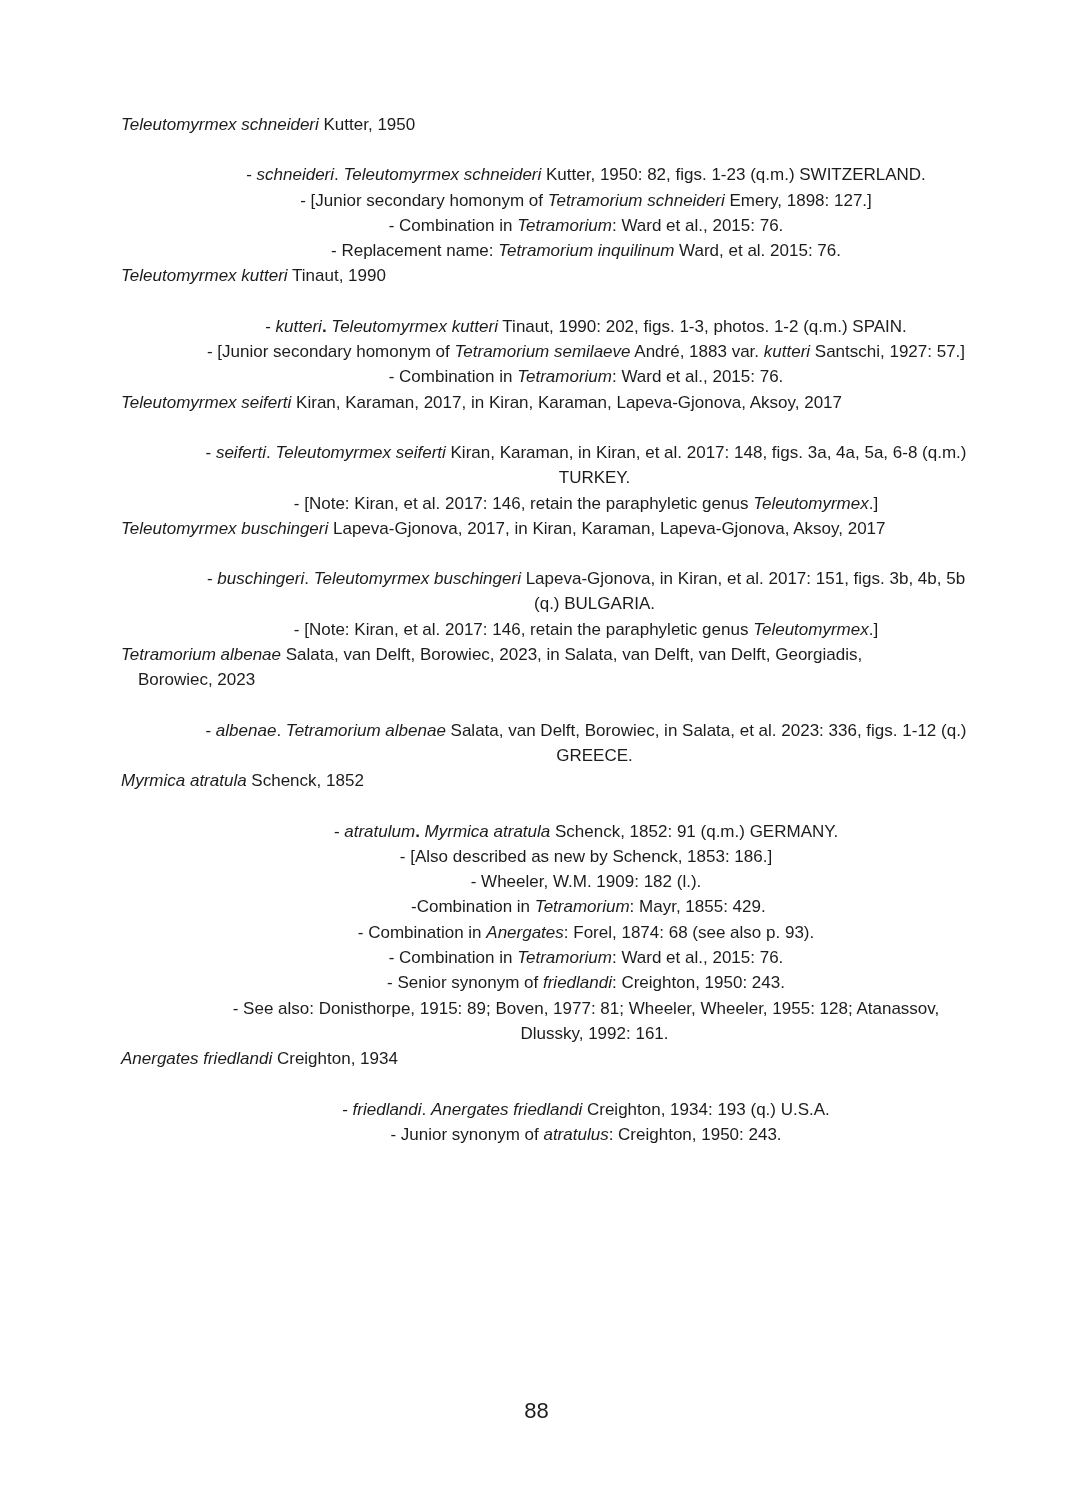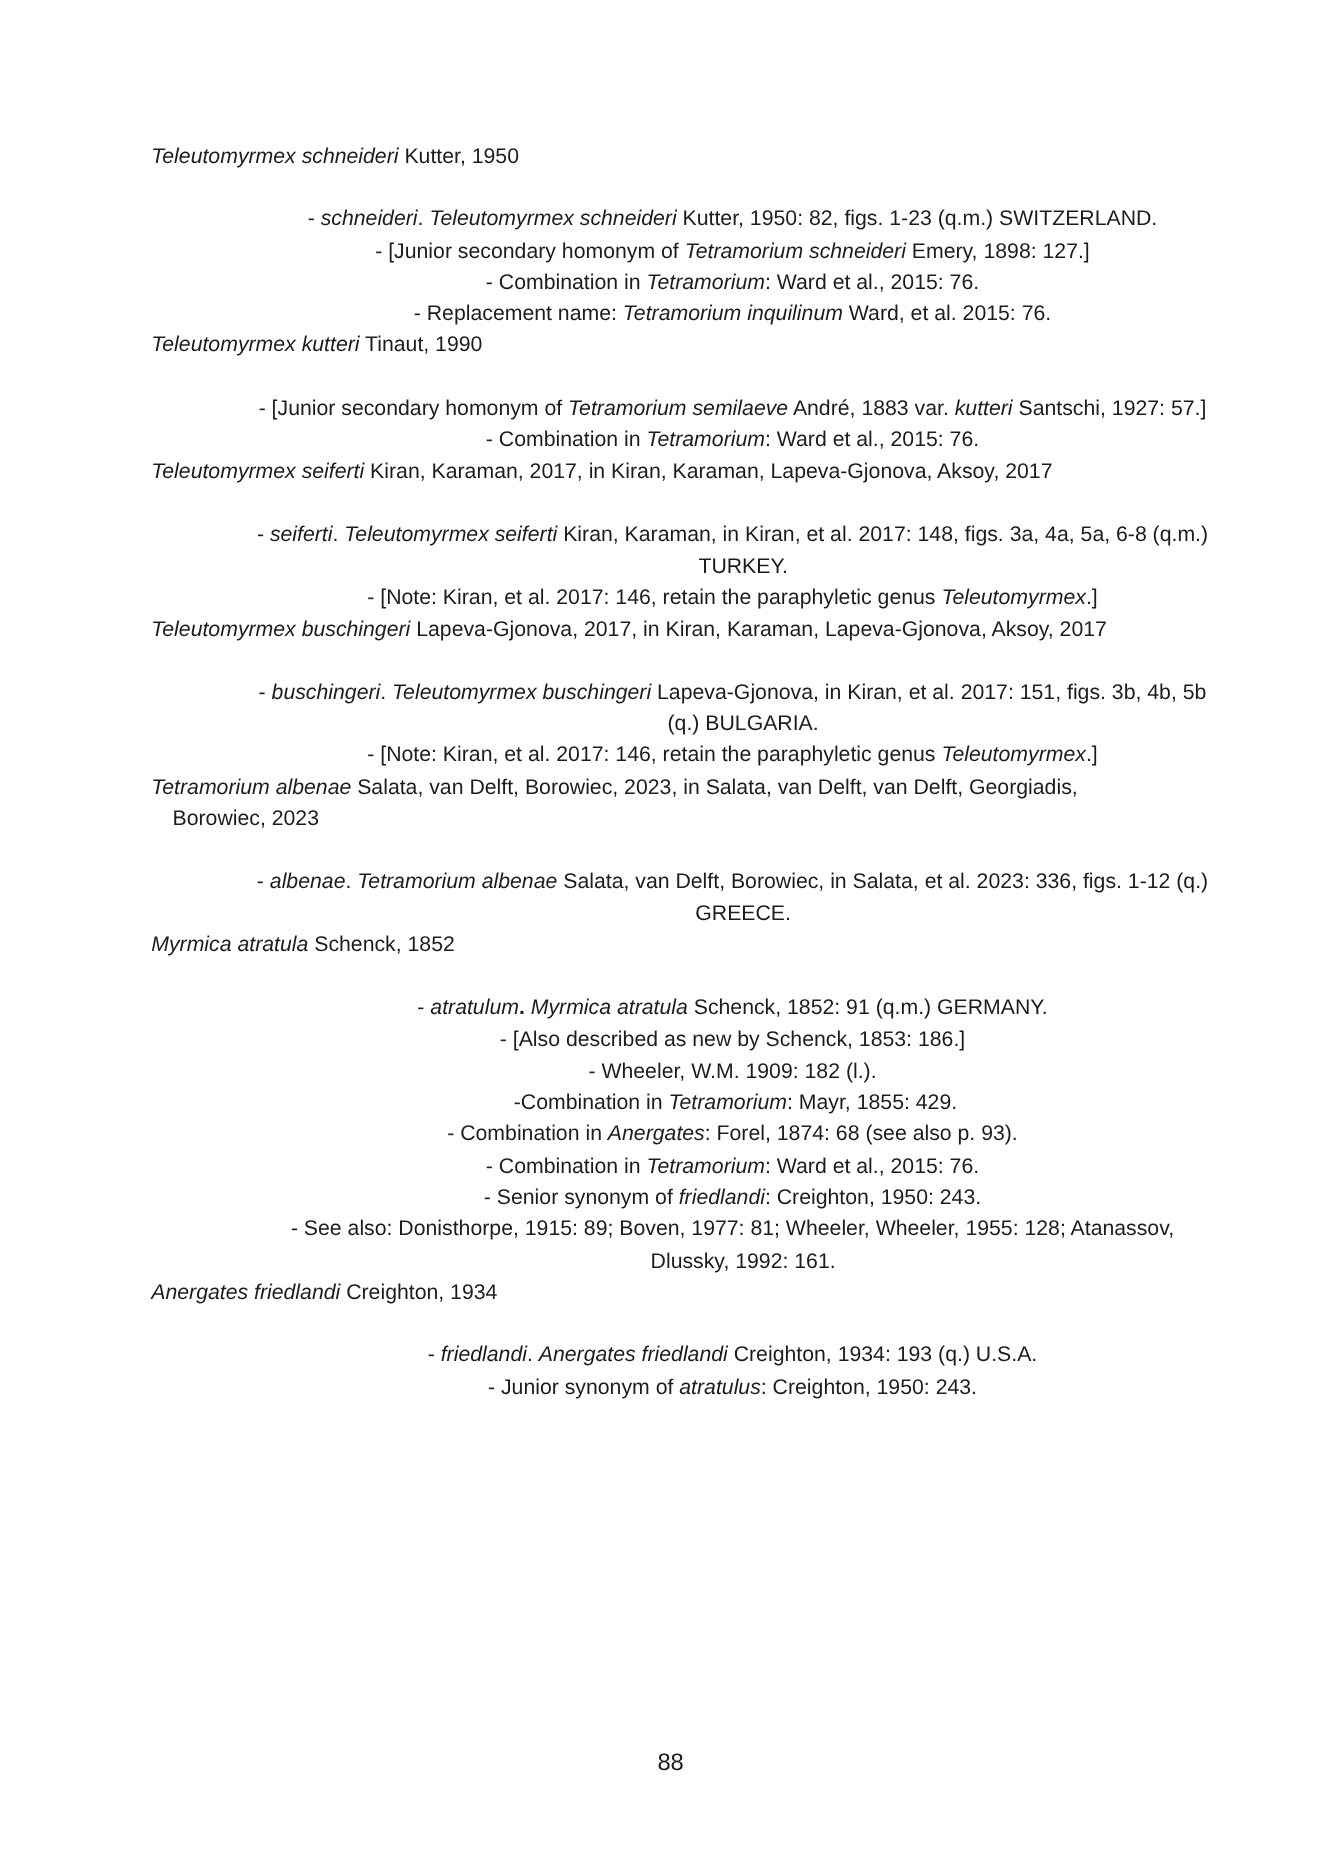--- a/index.html
+++ b/index.html
@@ -39,41 +39,42 @@
     padding-left: 17px;
   }
   .seg-i { font-style: italic; }
   .seg-b { font-weight: bold; }
   .page-number {
     position: absolute;
     left: 0;
     top: 1398px;
     width: 1073px;
     text-align: center;
-    font-size: 19px;
+    font-size: 22px;
     line-height: 25px;
   }
 </style>
 </head>
 <body>
 
 <div class="content">
   <div>
       <div class="species-section">
         <div class="heading-line"><span class="seg-i ">Teleutomyrmex schneideri</span><span class=""> Kutter, 1950</span></div>
         <div class="entry-lines">
           <div class="entry-line"><span class="">- </span><span class="seg-i ">schneideri</span><span class="">. </span><span class="seg-i ">Teleutomyrmex schneideri</span><span class=""> Kutter, 1950: 82, figs. 1-23 (q.m.) SWITZERLAND.</span></div>
           <div class="entry-line"><span class="">- [Junior secondary homonym of </span><span class="seg-i ">Tetramorium schneideri</span><span class=""> Emery, 1898: 127.]</span></div>
           <div class="entry-line"><span class="">- Combination in </span><span class="seg-i ">Tetramorium</span><span class="">: Ward et al., 2015: 76.</span></div>
           <div class="entry-line"><span class="">- Replacement name: </span><span class="seg-i ">Tetramorium inquilinum</span><span class=""> Ward, et al. 2015: 76.</span></div>
         </div>
       </div>
       <div class="species-section">
         <div class="heading-line"><span class="seg-i ">Teleutomyrmex kutteri</span><span class=""> Tinaut, 1990</span></div>
         <div class="entry-lines">
+          <div class="entry-line"><span class="">- </span><span class="seg-i ">kutteri</span><span class="seg-b">.</span><span class=""> </span><span class="seg-i ">Teleutomyrmex kutteri</span><span class=""> Tinaut, 1990: 202, figs. 1-3, photos. 1-2 (q.m.) SPAIN.</span></div>
           <div class="entry-line"><span class="">- [Junior secondary homonym of </span><span class="seg-i ">Tetramorium semilaeve</span><span class=""> André, 1883 var. </span><span class="seg-i ">kutteri</span><span class=""> Santschi, 1927: 57.]</span></div>
           <div class="entry-line"><span class="">- Combination in </span><span class="seg-i ">Tetramorium</span><span class="">: Ward et al., 2015: 76.</span></div>
         </div>
       </div>
       <div class="species-section">
         <div class="heading-line"><span class="seg-i ">Teleutomyrmex seiferti</span><span class=""> Kiran, Karaman, 2017, in Kiran, Karaman, Lapeva-Gjonova, Aksoy, 2017</span></div>
         <div class="entry-lines">
           <div class="entry-line"><span class="">- </span><span class="seg-i ">seiferti</span><span class="">. </span><span class="seg-i ">Teleutomyrmex seiferti</span><span class=""> Kiran, Karaman, in Kiran, et al. 2017: 148, figs. 3a, 4a, 5a, 6-8 (q.m.)</span></div>
           <div class="entry-line cont"><span class="">TURKEY.</span></div>
           <div class="entry-line"><span class="">- [Note: Kiran, et al. 2017: 146, retain the paraphyletic genus </span><span class="seg-i ">Teleutomyrmex</span><span class="">.]</span></div>

